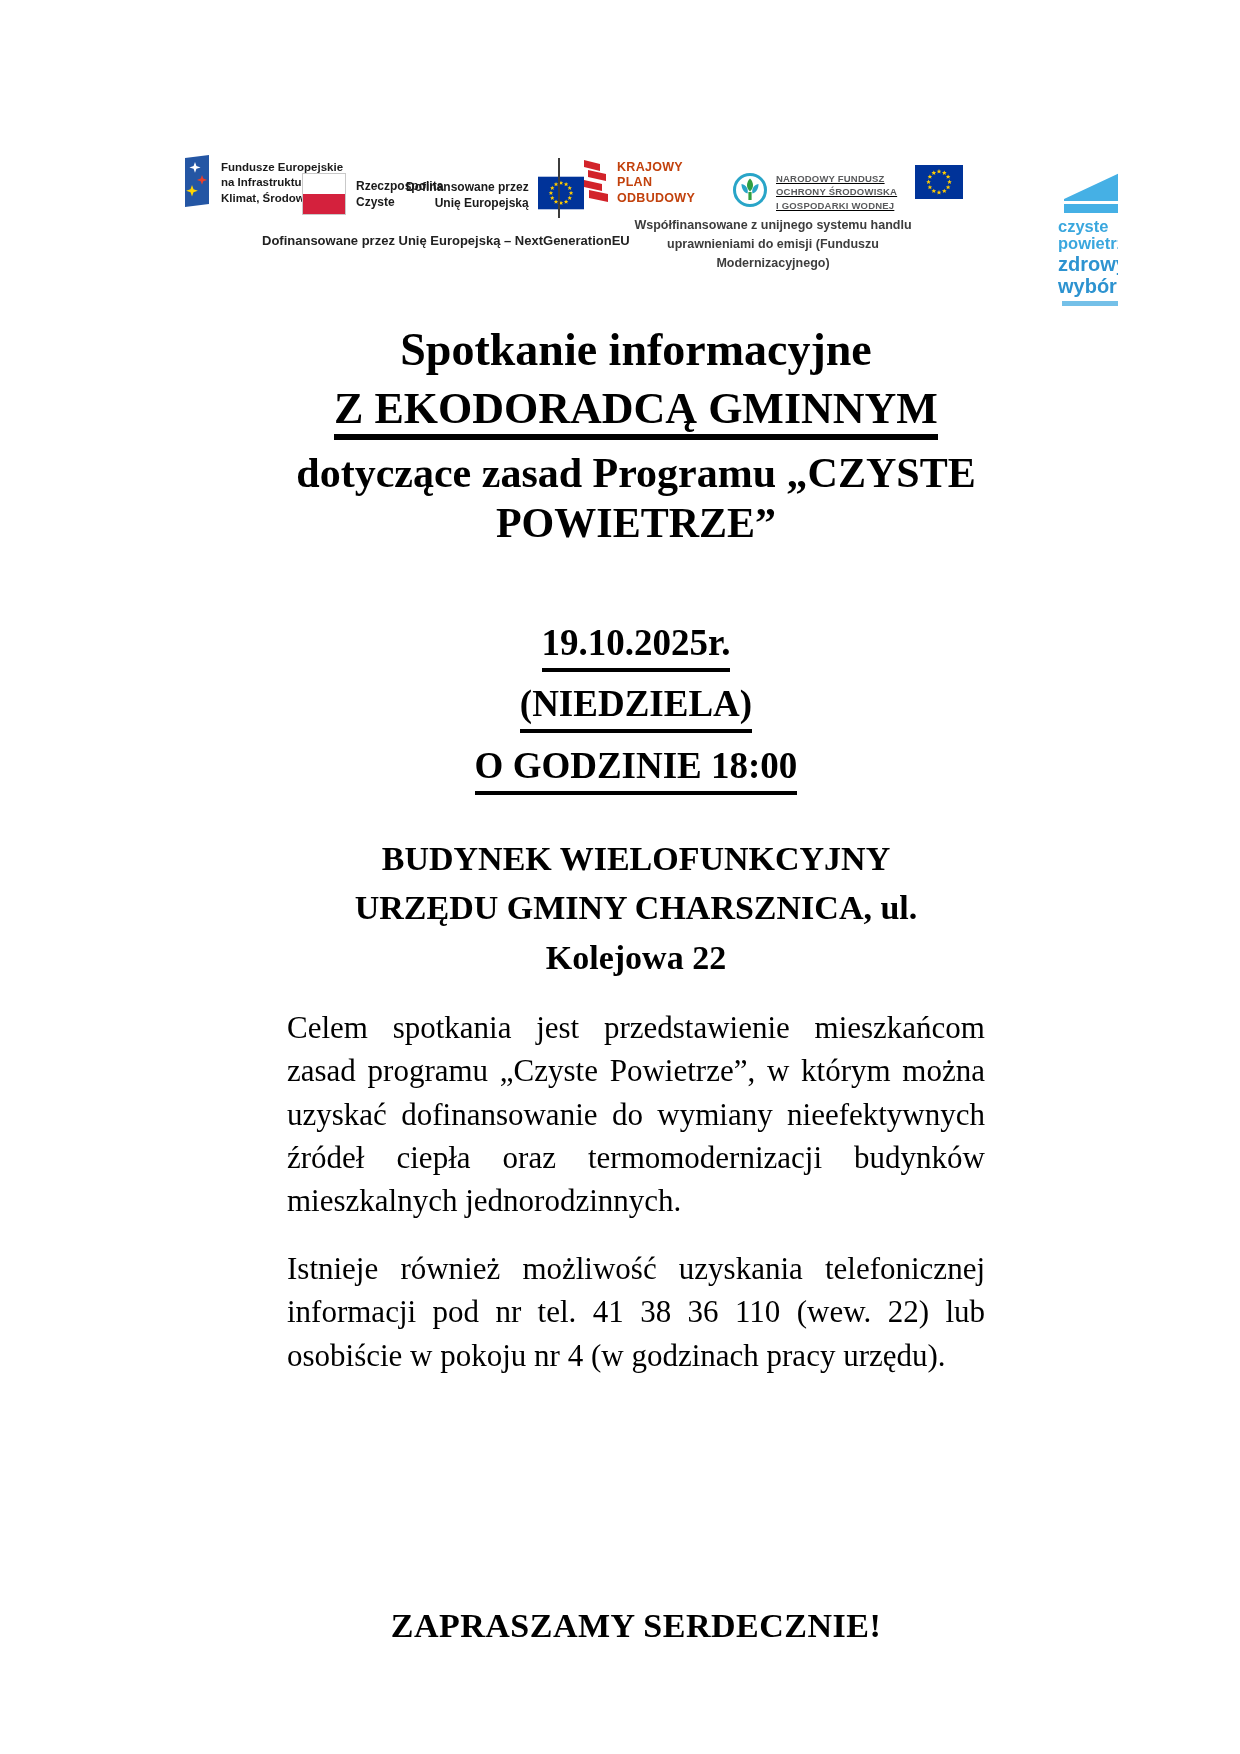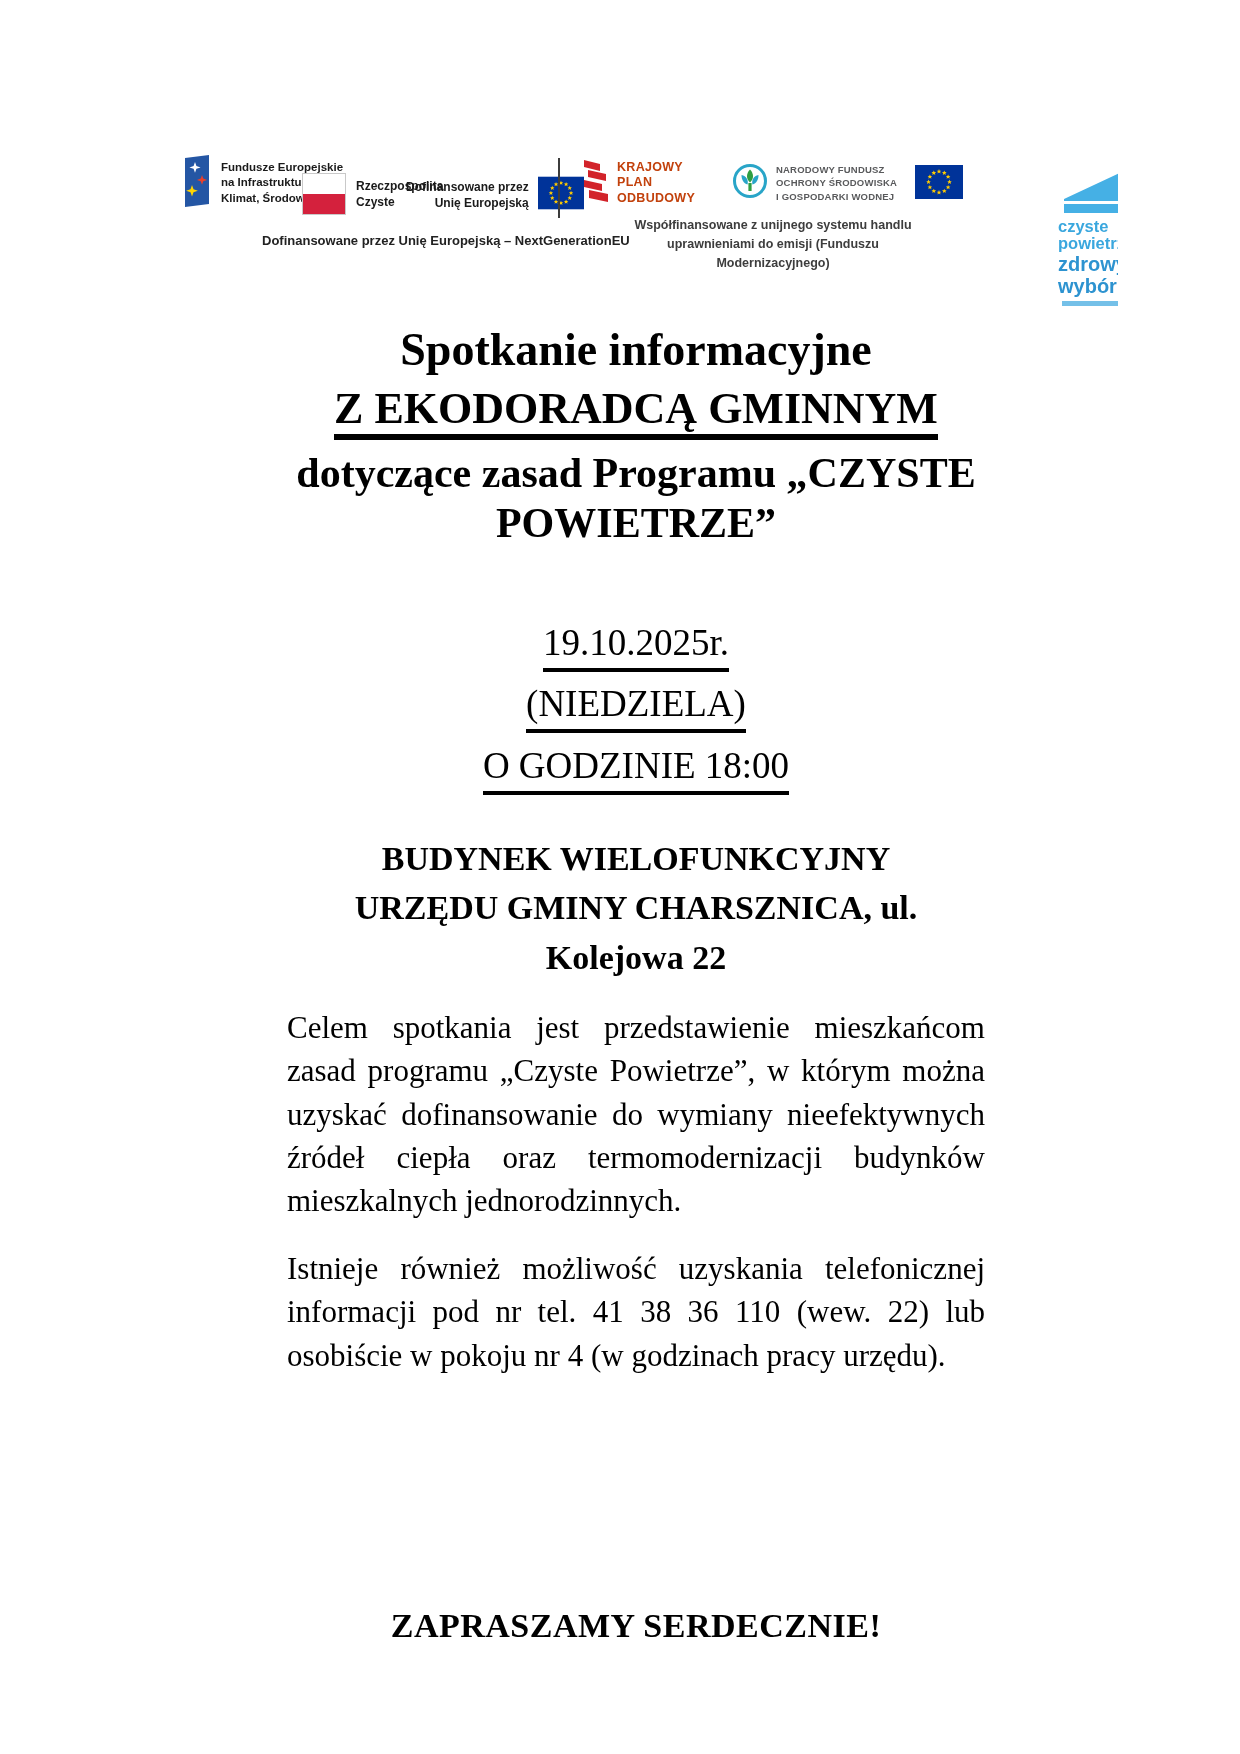--- a/index.html
+++ b/index.html
@@ -30,21 +30,21 @@
   .pl-flag .r { flex: 1; background: #d4213d; }
 
   .eu-cofunded { left: 284px; top: 173px; gap: 9px; }
   .eu-cofunded .logo-text { font-size: 12px; line-height: 1.35; text-align: right; }
 
   .vsep { position: absolute; left: 436px; top: 158px; width: 2px; height: 60px; background: #3c3c3c; }
 
   .kpo { left: 460px; top: 158px; gap: 7px; }
   .kpo .logo-text { font-size: 12.5px; font-weight: 700; color: #c2410c; line-height: 1.25; letter-spacing: .3px; }
 
-  .nfos { left: 610px; top: 163px; gap: 8px; }
+  .nfos { left: 610px; top: 172px; gap: 8px; text-decoration: underline; }
   .nfos .logo-text { font-size: 9.5px; font-weight: 700; color: #595a5c; line-height: 1.4; letter-spacing: .2px; }
 
   .eu-flag-alone { left: 793px; top: 165px; }
 
   .cp { left: 936px; top: 157px; width: 120px; display: flex; flex-direction: column; align-items: center; position: absolute; }
   .cp-l1 { font-size: 16.5px; font-weight: 700; color: #3aa7de; margin-top: 1px; line-height: 1.05; }
   .cp-l2 { font-size: 20px; font-weight: 700; color: #2d93d0; line-height: 1.1; }
   .cp-bar { width: 112px; height: 5px; background: #74c0e8; margin-top: 4px; }
 
   .caption { position: absolute; font-weight: 600; color: #222; }
@@ -52,21 +52,21 @@
   .caption-cofinanced { left: 495px; top: 216px; width: 312px; text-align: center; font-size: 12.5px; line-height: 1.5; color: #3d3d3d; }
 
   
   .content { padding: 0 133px; text-align: center; margin-left: 32px; }
   .t1 { font-size: 46px; font-weight: bold; margin-top: 52px; line-height: 1.2; }
   .t2 { font-size: 44px; font-weight: bold; margin-top: 6px; line-height: 1.2; }
   .t3 { font-size: 42px; font-weight: bold; margin-top: 12px; line-height: 1.2; }
   .u-thick { border-bottom: 6px solid #000; padding-bottom: 1px; }
 
   .when { margin-top: 72px; }
-  .when-line { font-size: 37px; font-weight: normal; margin-bottom: 17px; line-height: 1.2; }
+  .when-line { font-size: 37px; font-weight: bold; margin-bottom: 17px; line-height: 1.2; }
   .u-date { border-bottom: 4px solid #000; padding-bottom: 5px; }
 
   .venue { margin-top: 46px; font-size: 34px; font-weight: bold; line-height: 1.45; }
 
   .para { margin-top: 24px; font-size: 31px; text-align: justify; line-height: 1.4; }
   .para.first { margin-top: 24px; }
 
   .closing { margin-top: 230px; font-size: 34px; font-weight: bold; letter-spacing: .5px; }
 </style>
 </head>

